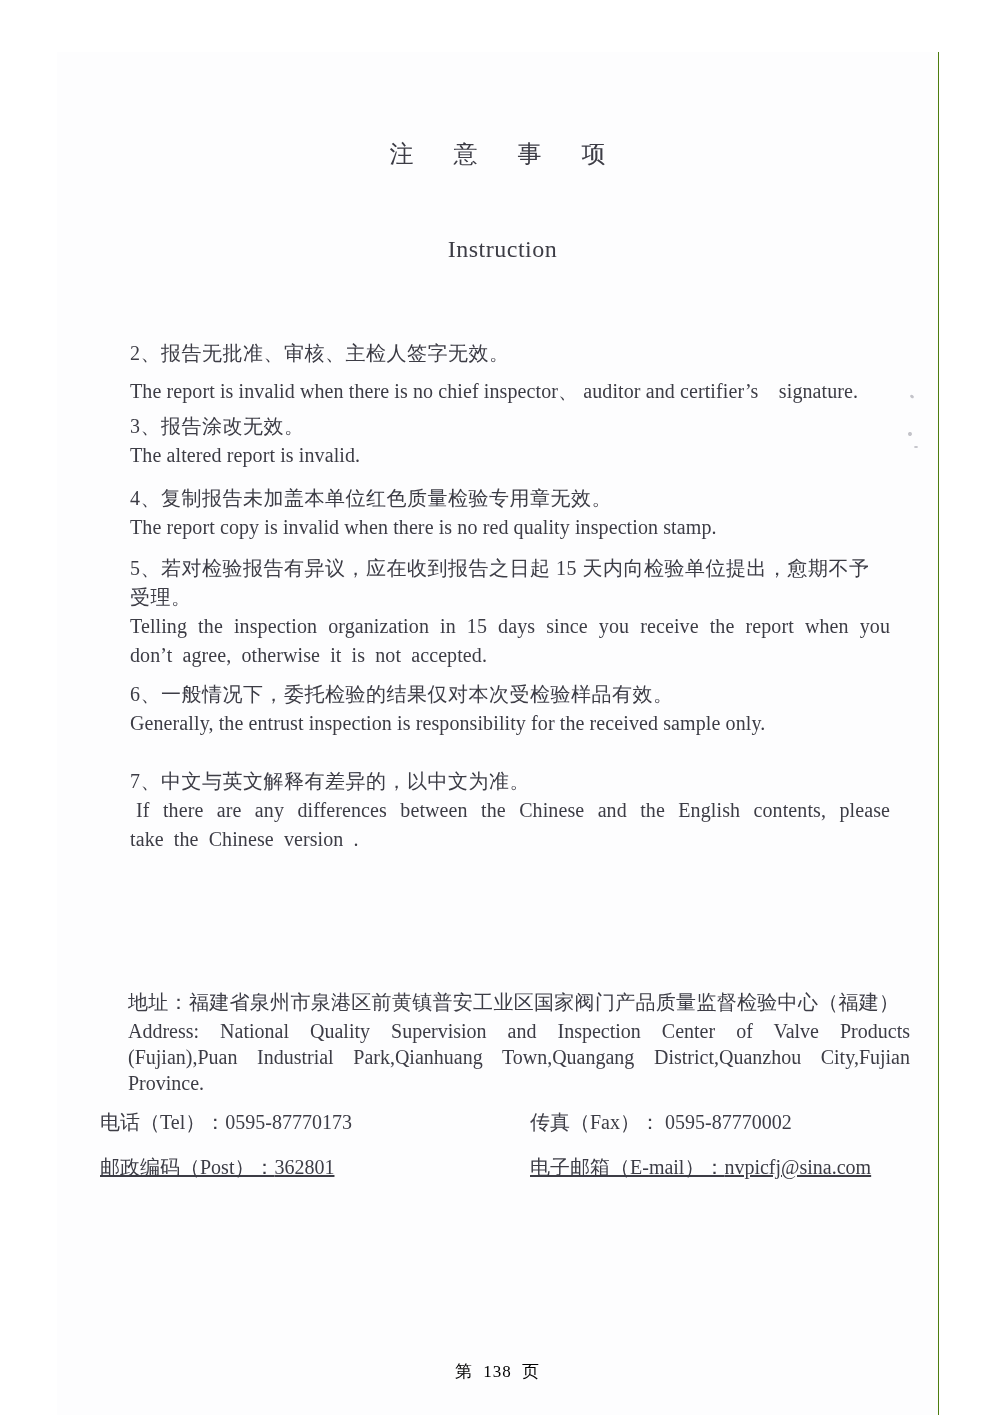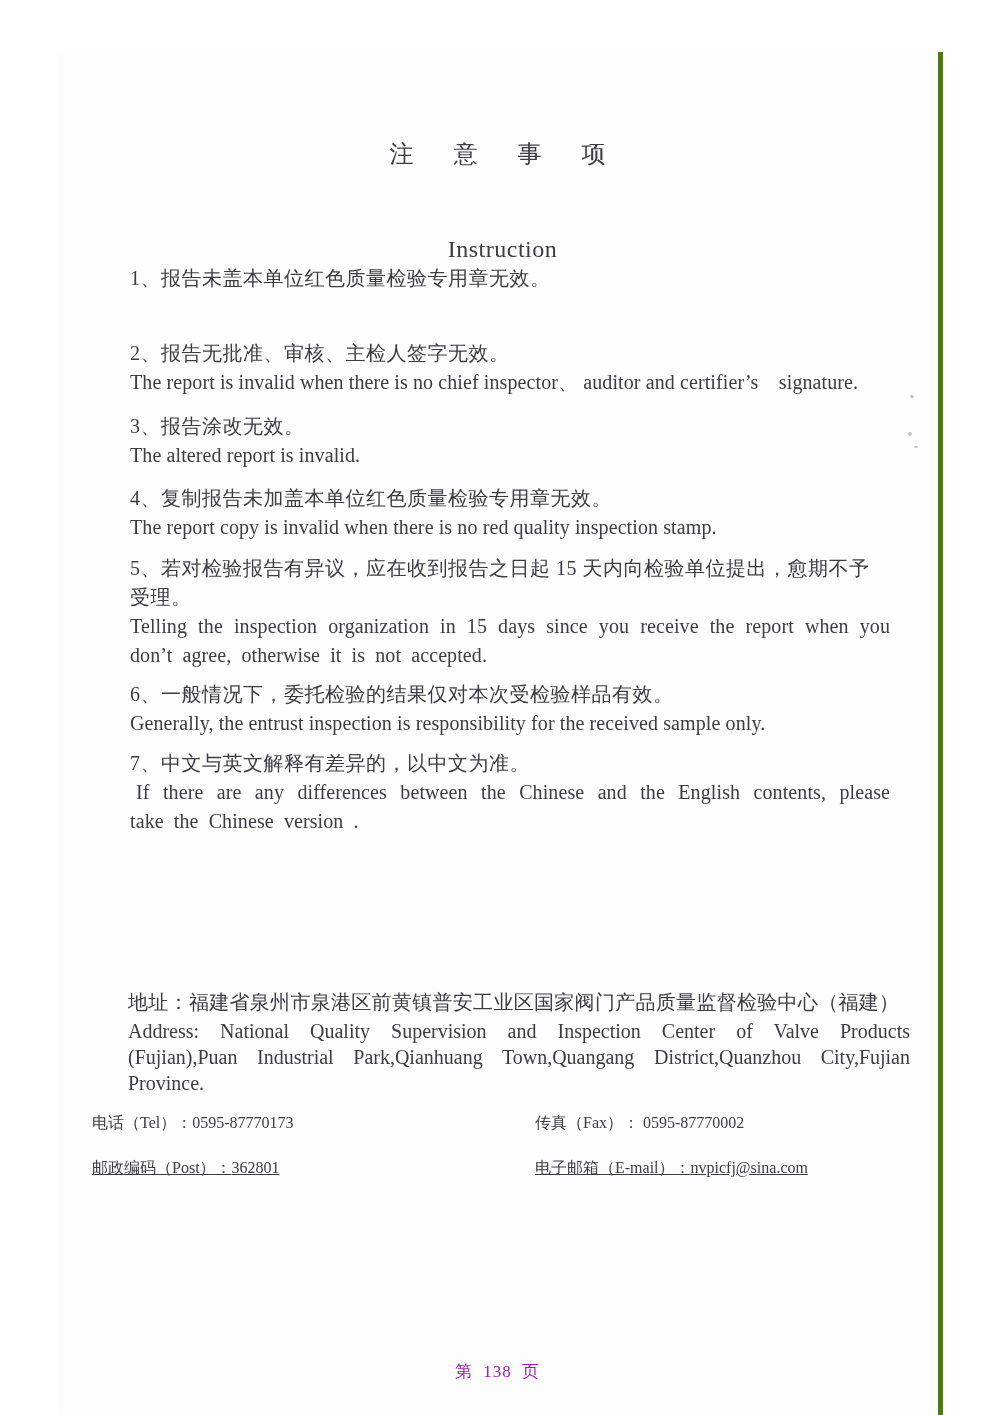--- a/index.html
+++ b/index.html
@@ -3,71 +3,70 @@
 <meta charset="utf-8">
 <style>
   html,body{margin:0;padding:0;}
   body{
     width:1000px;height:1415px;position:relative;background:#ffffff;
     font-family:"Liberation Serif","DejaVu Serif",serif;
     overflow:hidden;
   }
   .page{
     position:absolute;left:57px;top:52px;width:881px;height:1363px;
-    background:#fdfdfe;border-right:5px solid #4d7c0f;
+    background:#fdfdfe;border-right:1px solid #4d7c0f;
   }
   .content{position:absolute;left:0;top:0;width:100%;height:100%;color:#3c3c45;filter:blur(0.3px);}
 
   .title-cn{
     position:absolute;top:86px;left:0;width:100%;box-sizing:border-box;
     text-align:center;font-size:24px;letter-spacing:40px;padding-left:40px;
   }
   .title-en{
     position:absolute;top:184px;left:5px;width:100%;
     text-align:center;font-size:24px;letter-spacing:0.5px;
   }
 
   .item{position:absolute;left:73px;width:760px;font-size:20px;line-height:29px;}
   .item .cn{letter-spacing:0.5px;}
   .item .en{letter-spacing:0.1px;}
   .en.justify{text-align:justify;word-spacing:5px;}
-  .en.preserve{white-space:pre-wrap;}
+  .en.preserve{white-space:pre-wrap;margin-top:9px;}
   .en.indent{text-indent:6px;}
 
   .address{position:absolute;left:43px;top:936px;width:800px;font-size:20px;margin-left:28px;}
   .address .cn{letter-spacing:0.3px;line-height:28px;margin-bottom:2px;}
   .address .en{width:782px;text-align:justify;word-spacing:11px;line-height:26px;}
 
-  .contact-row{position:absolute;left:35px;width:840px;display:flex;font-size:16px;line-height:27px;gap:13px;}
+  .contact-row{position:absolute;left:43px;width:840px;display:flex;font-size:20px;line-height:27px;}
   .contact-row .col-left{width:430px;flex:0 0 430px;}
   .contact-row .col-right{flex:1;}
   .row1{top:1057px;}
   .row2{top:1102px;text-decoration:underline;}
 
   .footer{
     position:absolute;left:0;top:1308px;width:100%;text-align:center;
-    font-size:17px;color:#a21caf;word-spacing:5px;letter-spacing:1px;
+    font-size:17px;color:#000000;word-spacing:5px;letter-spacing:1px;
   }
 
   .speck{position:absolute;background:#c3c3c9;border-radius:50%;}
   .speck.s1{left:910px;top:395px;width:4px;height:3px;transform:rotate(35deg);}
   .speck.s2{left:908px;top:432px;width:4px;height:4px;transform:rotate(-20deg);}
   .speck.s3{left:914px;top:446px;width:4px;height:2px;}
 </style>
 </head>
 <body>
 
 <div class="page">
   <div class="content">
 
     <div class="title-cn">注意事项</div>
     <div class="title-en">Instruction</div>
 
     <div class="item" style="top:212px">
-      <div class="cn">1、报告未盖本单位红色质量检验专用章无效。</div>
     </div>
 
     <div class="item" style="top:287px">
       <div class="cn">2、报告无批准、审核、主检人签字无效。</div>
       <div class="en preserve">The report is invalid when there is no chief inspector、 auditor and certifier’s    signature.</div>
     </div>
 
     <div class="item" style="top:360px">
       <div class="cn">3、报告涂改无效。</div>
       <div class="en">The altered report is invalid.</div>
@@ -82,21 +81,21 @@
       <div class="cn">5、若对检验报告有异议，应在收到报告之日起 15 天内向检验单位提出，愈期不予</div>
       <div class="cn">受理。</div>
       <div class="en justify">Telling the inspection organization in 15 days since you receive the report when you don’t agree, otherwise it is not accepted.</div>
     </div>
 
     <div class="item" style="top:628px">
       <div class="cn">6、一般情况下，委托检验的结果仅对本次受检验样品有效。</div>
       <div class="en">Generally, the entrust inspection is responsibility for the received sample only.</div>
     </div>
 
-    <div class="item" style="top:697px">
+    <div class="item" style="top:715px">
       <div class="cn">7、中文与英文解释有差异的，以中文为准。</div>
       <div class="en justify indent">If there are any differences between the Chinese and the English contents, please take the Chinese version .</div>
     </div>
 
     <div class="address">
       <div class="cn">地址：福建省泉州市泉港区前黄镇普安工业区国家阀门产品质量监督检验中心（福建）</div>
       <div class="en">Address: National Quality Supervision and Inspection Center of Valve Products (Fujian),Puan Industrial Park,Qianhuang Town,Quangang District,Quanzhou City,Fujian Province.</div>
     </div>
 
     <div class="contact-row row1">

